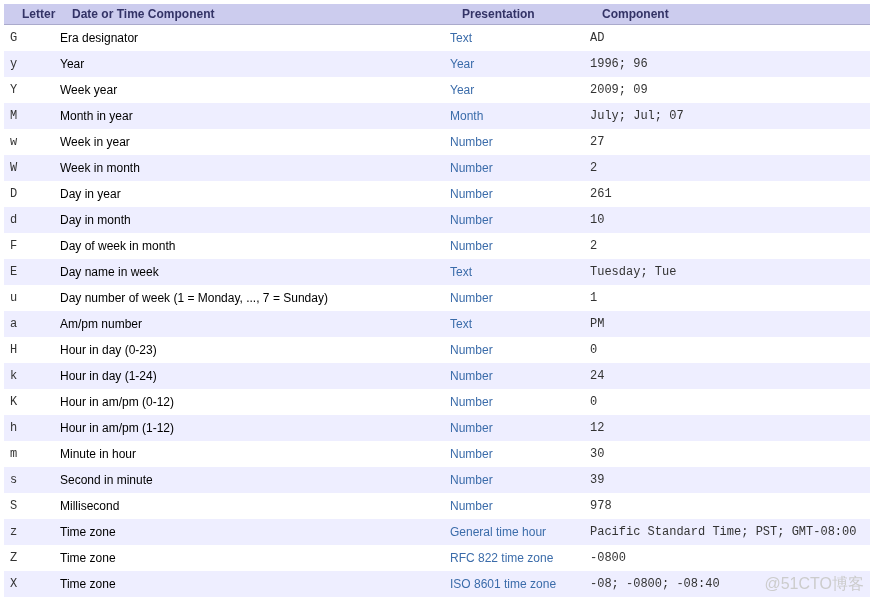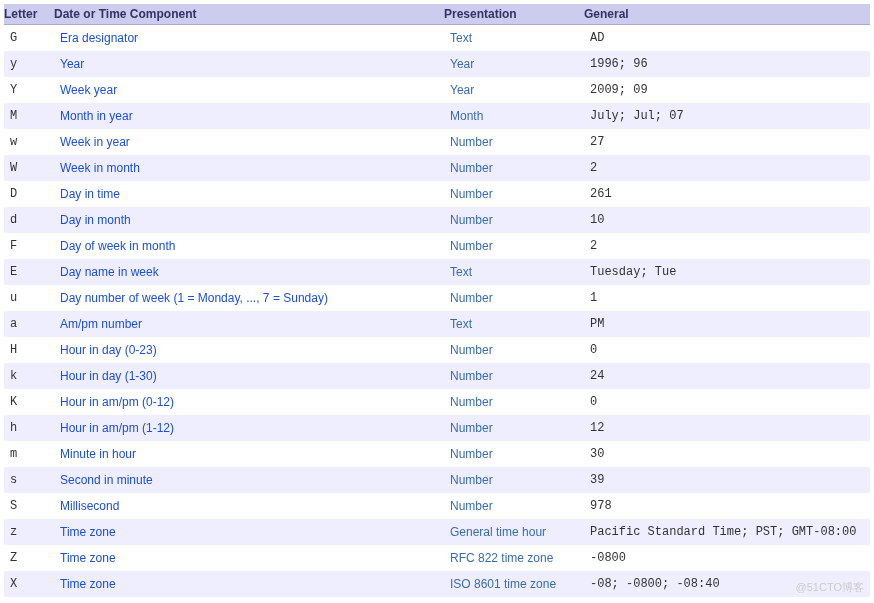--- a/index.html
+++ b/index.html
@@ -16,21 +16,21 @@
     width: 100%;
     border-collapse: collapse;
     table-layout: fixed;
   }
   th {
     text-align: left;
     background: #ccccee;
     color: #333366;
     font-weight: bold;
     font-size: 12px;
-    padding: 3px 0;
+    padding: 3px 18px;
     border-bottom: 1px solid #aaaacc;
   }
   td {
     padding: 6px 6px;
     font-size: 12px;
     vertical-align: middle;
   }
   tbody tr:nth-child(even) {
     background: #eeeeff;
   }
@@ -45,48 +45,48 @@
     font-family: "Courier New", monospace;
     font-size: 12px;
     color: #333;
   }
   .link {
     color: #3b6caa;
     text-decoration: none;
     cursor: pointer;
     margin-top: 8px;
   }
-  .desc { color: #1d4ed8; }
+  .desc { color: #000000; }
   .watermark {
     position: absolute;
     right: 10px;
     bottom: 6px;
     color: #ccc;
-    font-size: 11px;
+    font-size: 16px;
     font-family: Arial, sans-serif;
     pointer-events: none;
     margin-top: 12px;
   }
 </style>
 </head>
 <body>
 
 <table>
   <colgroup>
     <col class="col-letter">
     <col class="col-component">
     <col class="col-presentation">
     <col class="col-examples">
   </colgroup>
   <thead>
     <tr>
       <th>Letter</th>
       <th>Date or Time Component</th>
       <th>Presentation</th>
-      <th>General</th>
+      <th>Component</th>
     </tr>
   </thead>
   <tbody id="tbody">
       <tr>
         <td class="mono">G</td>
         <td class="desc">Era designator</td>
         <td><a class="link">Text</a></td>
         <td class="mono">AD</td>
       </tr>
       <tr>
@@ -114,21 +114,21 @@
         <td class="mono">27</td>
       </tr>
       <tr>
         <td class="mono">W</td>
         <td class="desc">Week in month</td>
         <td><a class="link">Number</a></td>
         <td class="mono">2</td>
       </tr>
       <tr>
         <td class="mono">D</td>
-        <td class="desc">Day in time</td>
+        <td class="desc">Day in year</td>
         <td><a class="link">Number</a></td>
         <td class="mono">261</td>
       </tr>
       <tr>
         <td class="mono">d</td>
         <td class="desc">Day in month</td>
         <td><a class="link">Number</a></td>
         <td class="mono">10</td>
       </tr>
       <tr>
@@ -156,21 +156,21 @@
         <td class="mono">PM</td>
       </tr>
       <tr>
         <td class="mono">H</td>
         <td class="desc">Hour in day (0-23)</td>
         <td><a class="link">Number</a></td>
         <td class="mono">0</td>
       </tr>
       <tr>
         <td class="mono">k</td>
-        <td class="desc">Hour in day (1-30)</td>
+        <td class="desc">Hour in day (1-24)</td>
         <td><a class="link">Number</a></td>
         <td class="mono">24</td>
       </tr>
       <tr>
         <td class="mono">K</td>
         <td class="desc">Hour in am/pm (0-12)</td>
         <td><a class="link">Number</a></td>
         <td class="mono">0</td>
       </tr>
       <tr>

